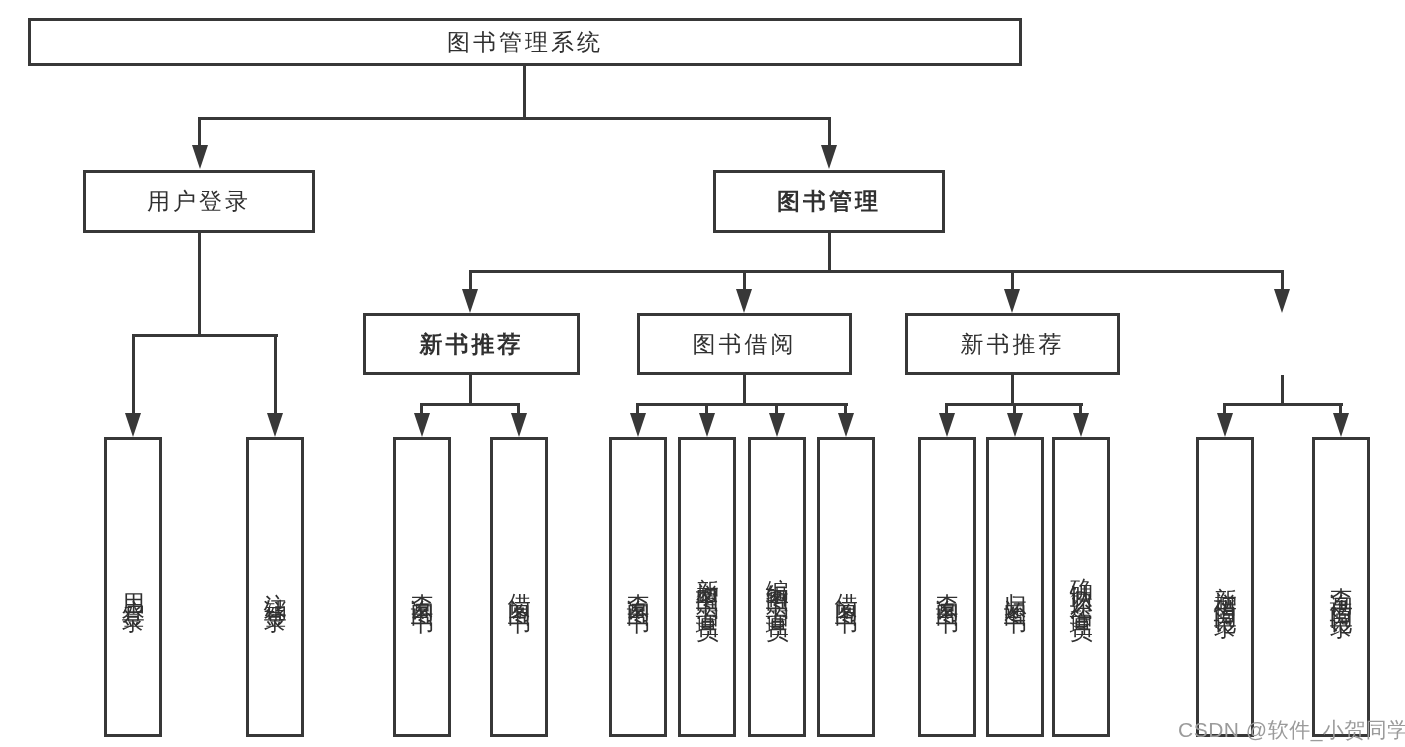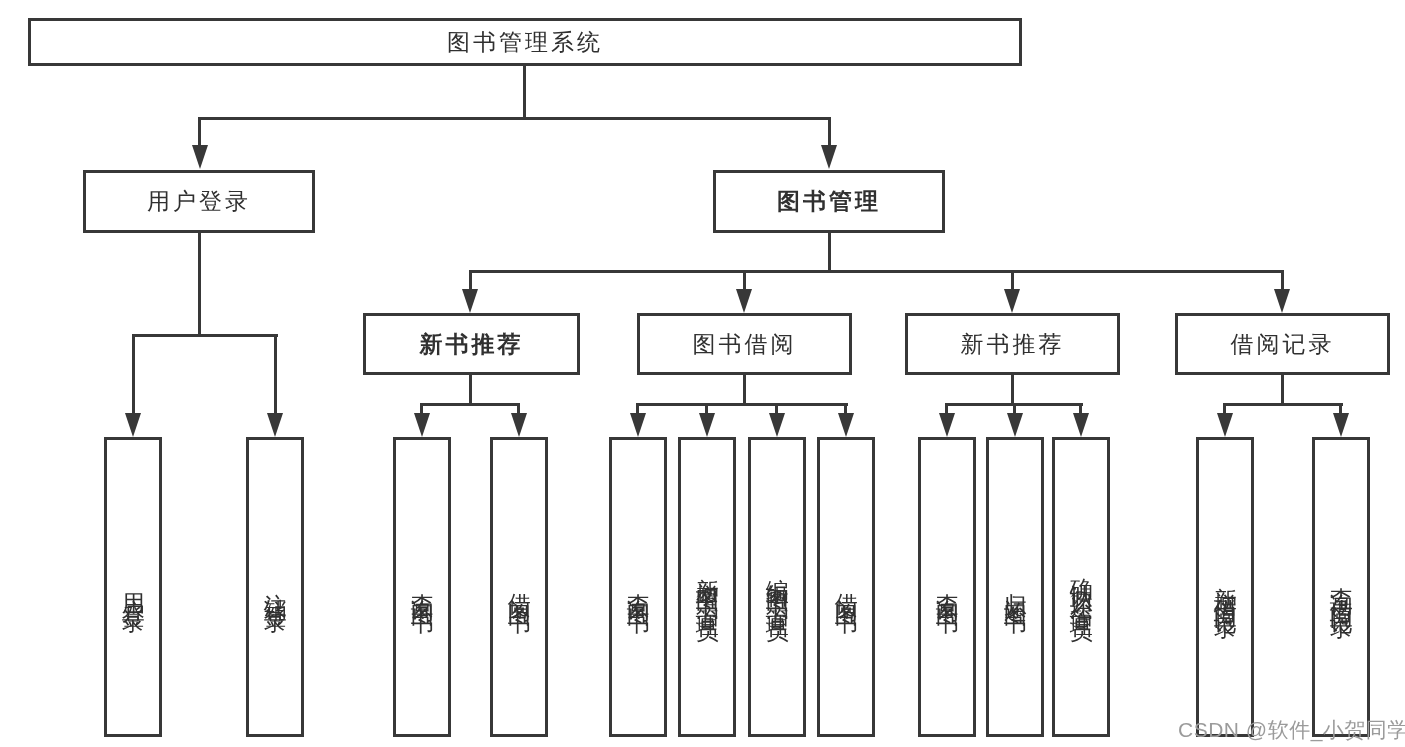--- a/index.html
+++ b/index.html
@@ -72,23 +72,20 @@
   <div class="arrow" style="left:1274px; top:289px;"></div>
 
   <div class="box" style="left:363px;  top:313px; width:217px; height:62px;font-weight:bold;">
     <span>新书推荐</span>
   </div>
   <div class="box" style="left:637px;  top:313px; width:215px; height:62px;">
     <span>图书借阅</span>
   </div>
   <div class="box" style="left:905px;  top:313px; width:215px; height:62px;">
     <span>新书推荐</span>
-  </div>
-  <div class="box" style="left:1175px; top:313px; width:215px; height:62px;">
-    <span>借阅记录</span>
   </div>
 
   <div class="vline" style="left:469px; top:375px; height:31px;"></div>
   <div class="hline" style="left:420px; top:403px; width:100px;"></div>
   <div class="vline" style="left:420px; top:403px; height:15px;"></div>
   <div class="arrow" style="left:414px; top:413px;"></div>
   <div class="vline" style="left:517px; top:403px; height:15px;"></div>
   <div class="arrow" style="left:511px; top:413px;"></div>
 
   <div class="vline" style="left:743px; top:375px; height:31px;"></div>

